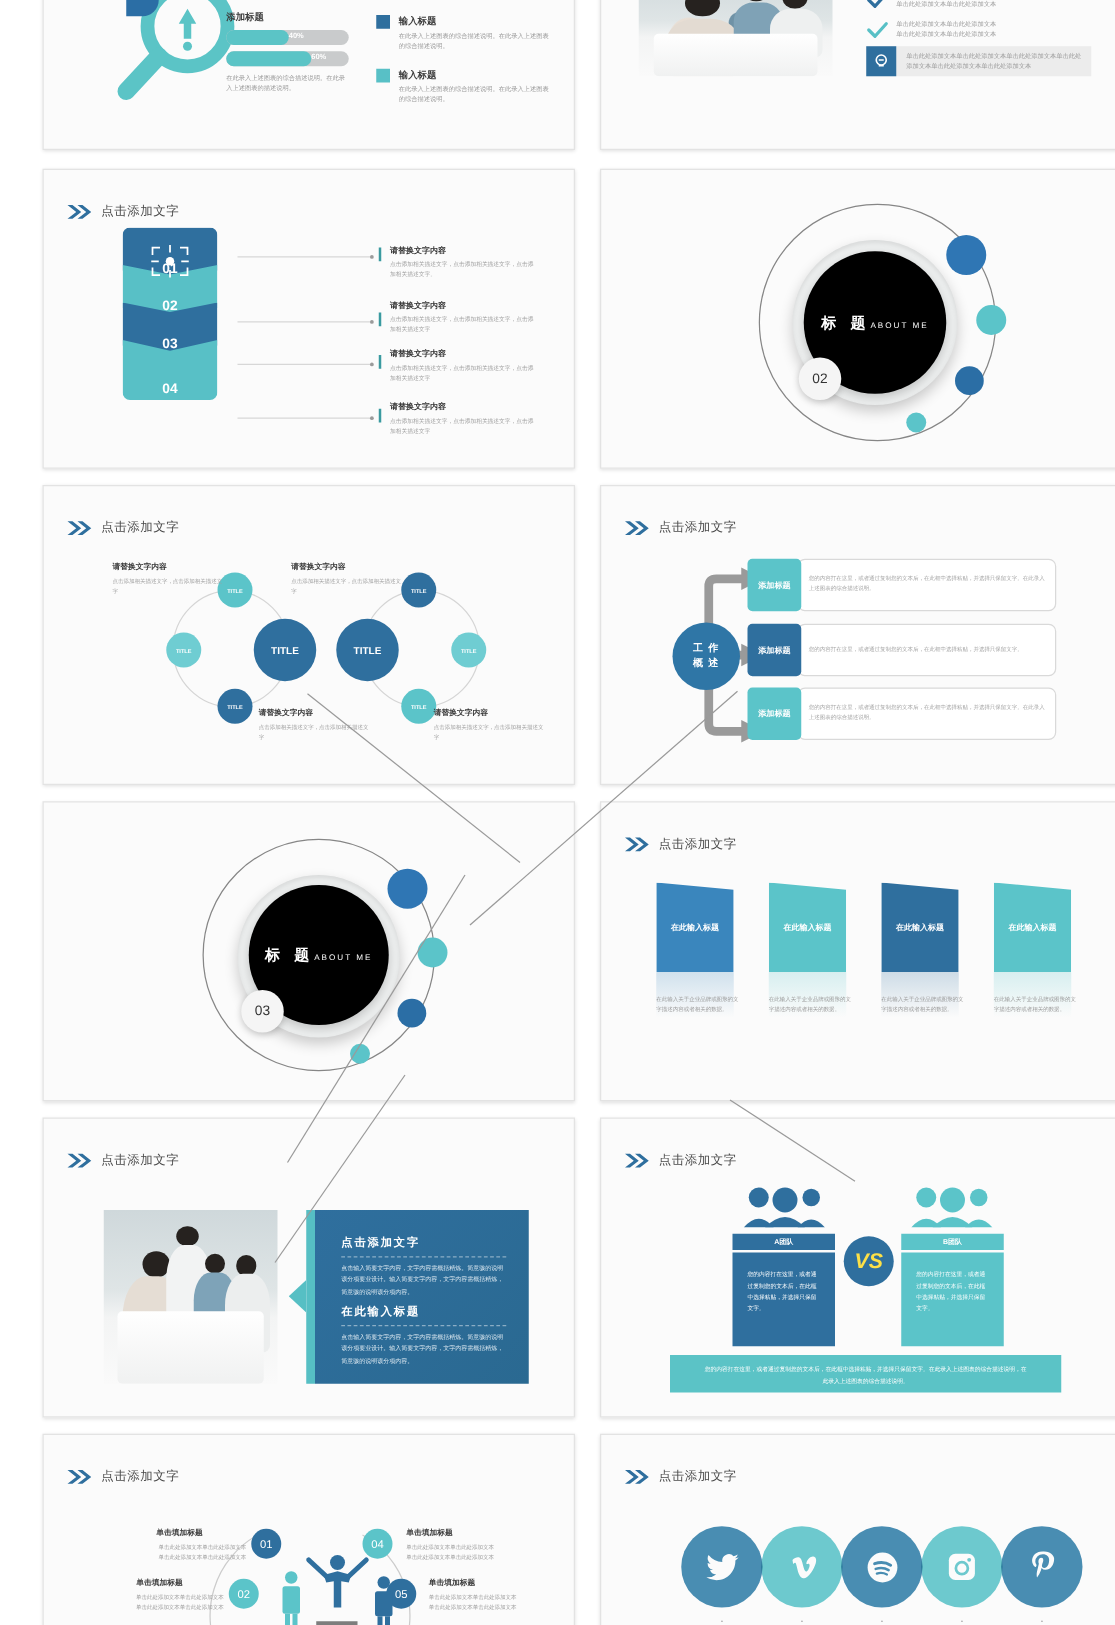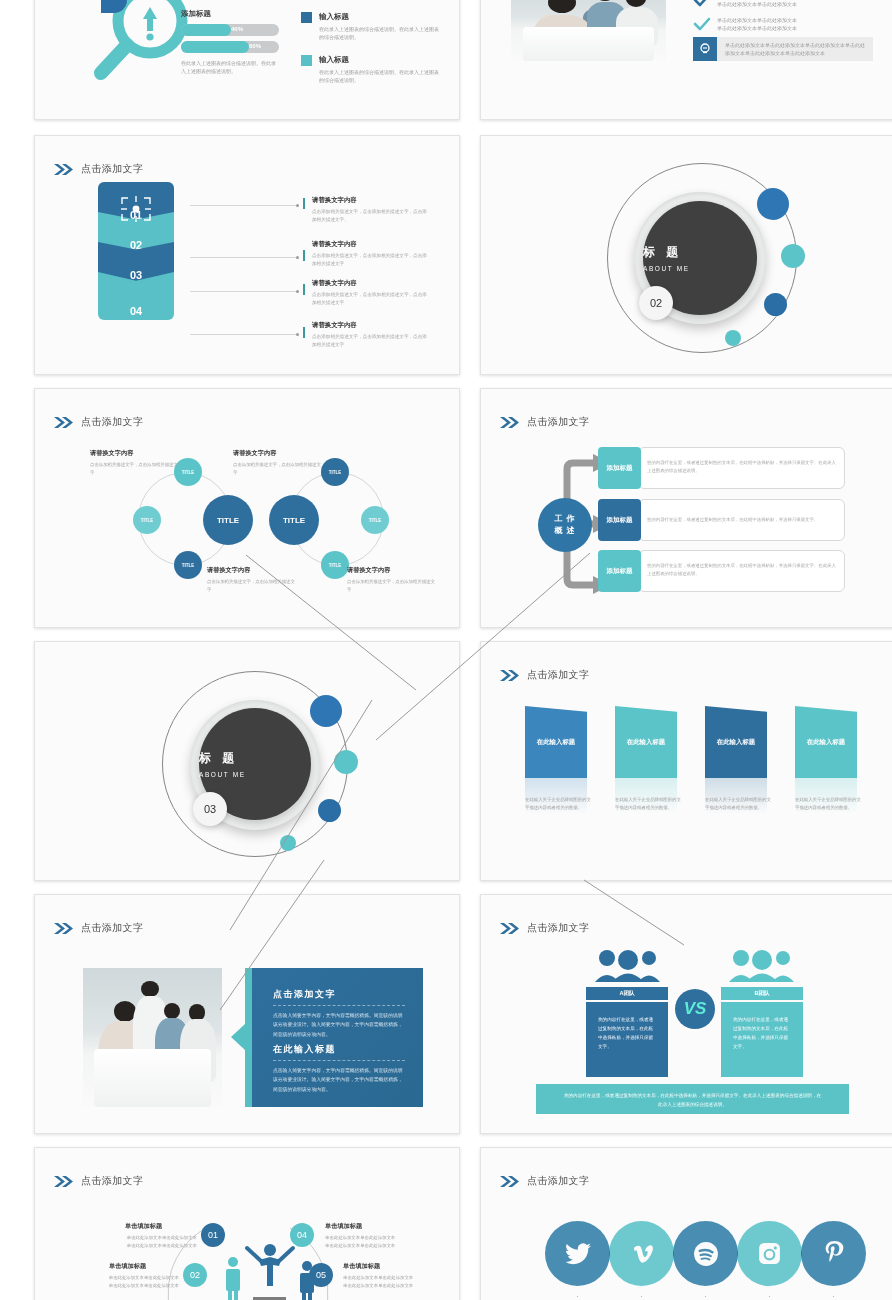--- a/index.html
+++ b/index.html
@@ -72,22 +72,22 @@
   .lead { position:absolute; height:1px; background:#d7d7d7; }
   .dot { position:absolute; width:3px; height:3px; border-radius:50%; background:#9b9b9b; }
   .tick { position:absolute; width:2px; height:11px; background:#3a9aa0; }
   .t-h { font-size:6.4px; font-weight:bold; color:#333; }
   .t-b { font-size:4.6px; color:#a0a0a0; line-height:1.75; }
 
   
   .ring-out { position:absolute; border-radius:50%; border:1px solid #868686; }
   .ring-mid { position:absolute; border-radius:50%; background:#eceeee;
               box-shadow: 0 5px 11px rgba(0,0,0,.20), inset 0 2px 4px rgba(0,0,0,.09); }
-  .ring-in  { position:absolute; border-radius:50%; background:#404040;
-              display:flex; flex-direction:column; align-items:flex-start; justify-content:center;
+  .ring-in  { position:absolute; border-radius:50%; background:#000000;
+              display:flex; flex-direction:row; align-items:center; justify-content:center;
               color:#fff; box-shadow: 0 3px 8px rgba(0,0,0,.18);}
   .ring-t1 { font-size:12px; font-weight:bold; letter-spacing:4px; }
   .ring-t2 { font-size:6.5px; letter-spacing:1.6px; margin-top:4px; }
   .numbub { position:absolute; border-radius:50%; background:#f5f5f5;
             display:flex; align-items:center; justify-content:center;
             font-size:11px; color:#333; box-shadow:0 2px 6px rgba(0,0,0,.22); }
   .orb { position:absolute; border-radius:50%; }
 
   
   .circ-out { position:absolute; border-radius:50%; border:1px solid #d5d5d5; }
@@ -114,21 +114,21 @@
   
   .intro-panel { position:absolute; background:linear-gradient(135deg,#2f6f9e,#2a6991); }
   .ip-h { font-size:9px; color:#fff; font-weight:bold; letter-spacing:1.5px; }
   .ip-rule { height:1px; border-top:1px dashed rgba(255,255,255,.45); }
   .ip-b { font-size:4.8px; color:#d9e6ef; line-height:1.95; }
 
   
   .team-hd { position:absolute; color:#fff; font-size:5.6px; font-weight:bold;
              display:flex; align-items:center; justify-content:center; }
   .team-bd { position:absolute; color:#fff; font-size:4.6px; line-height:1.95; padding:14px 12px; }
-  .vs { position:absolute; border-radius:50%; background:#2f6f9e; color:#5eead4;
+  .vs { position:absolute; border-radius:50%; background:#2f6f9e; color:#fde047;
         display:flex; align-items:center; justify-content:center;
         font-size:17px; font-weight:bold; font-style:italic; }
   .vs-foot { position:absolute; background:#5bc3c6; color:#fff; font-size:4.6px;
              line-height:1.95; text-align:center; padding:8px 26px; }
 
   
   .pd-num { position:absolute; border-radius:50%; color:#fff; font-size:9px;
             display:flex; align-items:center; justify-content:center; }
   .pd-h { position:absolute; font-size:6.2px; font-weight:bold; color:#3b3b3b; }
   .pd-b { position:absolute; font-size:4.4px; color:#a0a0a0; line-height:1.85; }

